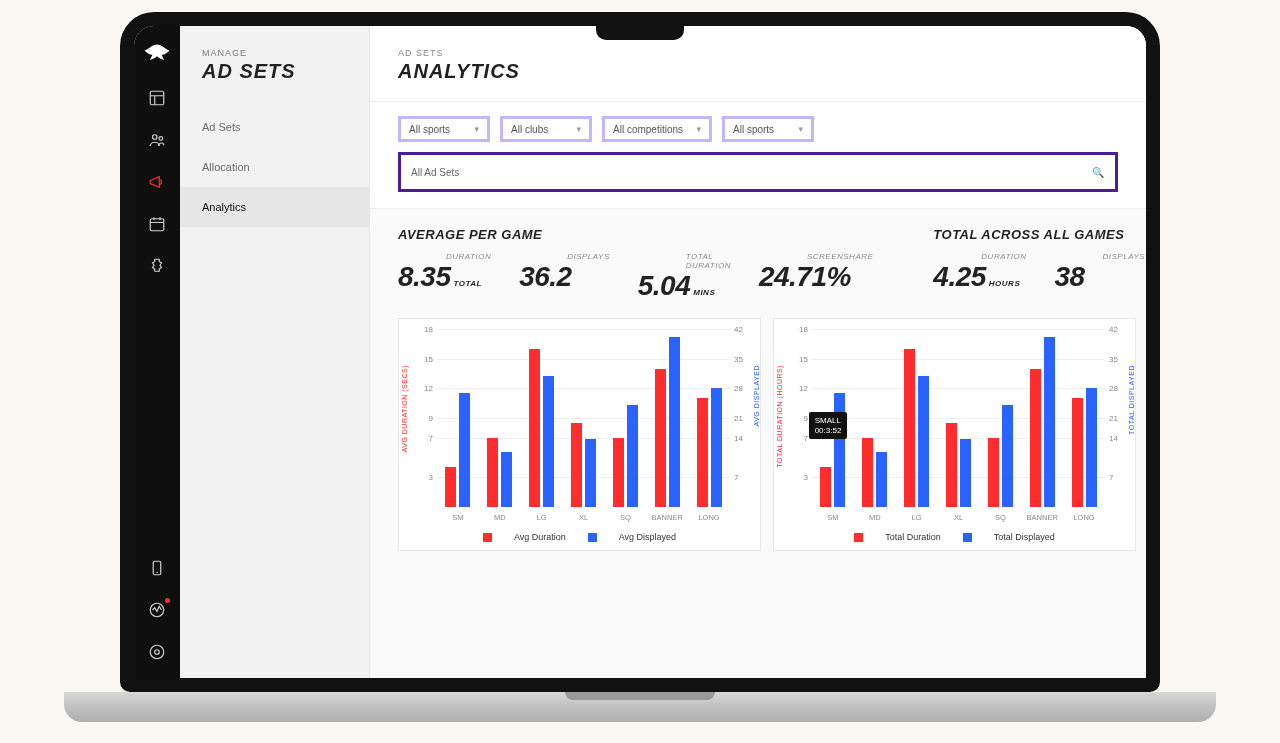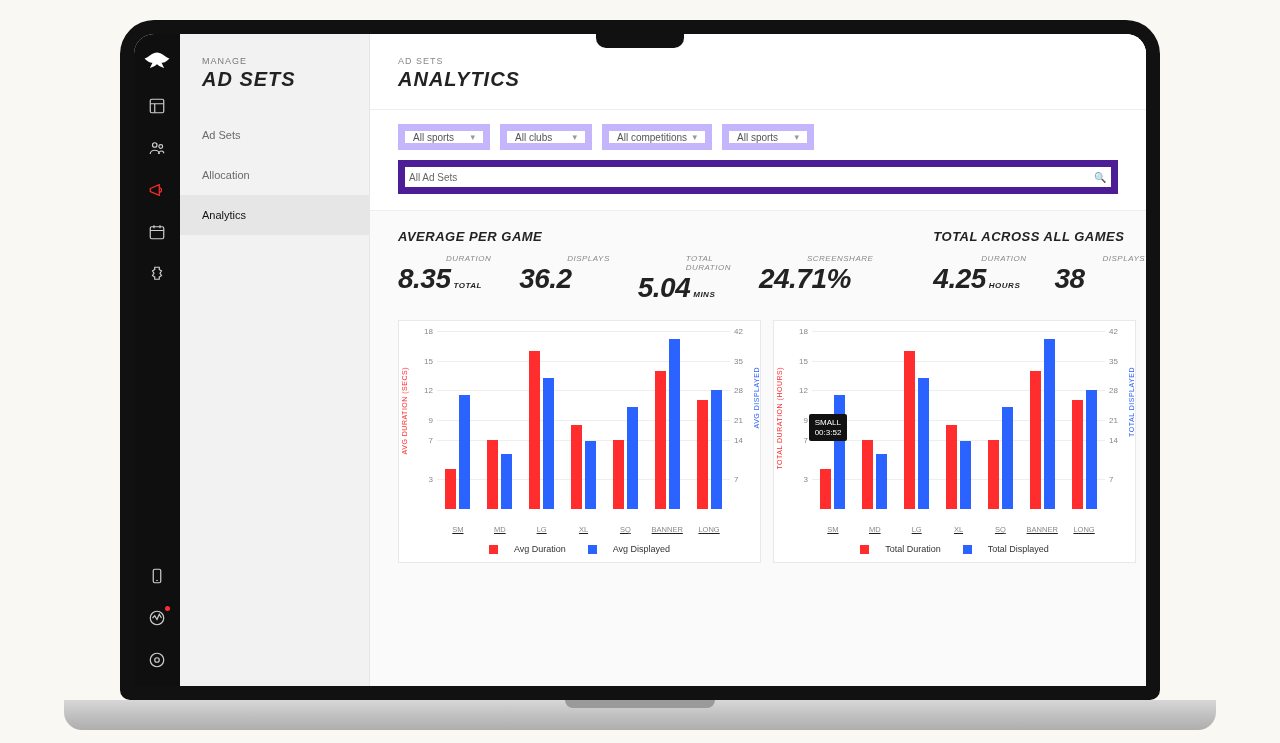--- a/index.html
+++ b/index.html
@@ -1,19 +1,19 @@
 <!DOCTYPE html>
 <html><head>
 <meta charset="utf-8">
 <style>
   * { box-sizing: border-box; margin: 0; padding: 0; }
   html, body { width: 1280px; height: 743px; background: #faf8f3; font-family: "Helvetica Neue", Arial, sans-serif; overflow: hidden; }
 
   
-  .laptop { position: absolute; left: 120px; top: 20px; width: 1040px; height: 680px; }
+  .laptop { position: absolute; left: 120px; top: 12px; width: 1040px; height: 680px; }
   .bezel { position: absolute; inset: 0; border: 14px solid #111; border-radius: 34px 34px 10px 10px; background: #fff; overflow: hidden; }
   .notch { position:absolute; left:50%; top:0; transform:translateX(-50%); width:88px; height:14px; background:#111; border-radius:0 0 10px 10px; z-index:10; }
   .base { position: absolute; left:-56px; right:-56px; bottom:-30px; height:30px; background: linear-gradient(#d7d7d7,#bdbdbd 60%,#aeaeae); border-radius: 0 0 18px 18px; }
   .base::after{ content:""; position:absolute; left:50%; top:0; transform:translateX(-50%); width:150px; height:8px; background:#9a9a9a; border-radius:0 0 10px 10px; }
 
   .screen { position:absolute; inset:0; display:flex; font-size:11px; color:#222; }
 
   
   .sidebar { width:46px; background:#0f0f0f; display:flex; flex-direction:column; align-items:center; padding-top:14px; gap:22px; }
   .sidebar .spacer { flex:1; }
@@ -32,25 +32,25 @@
   .subnav-item.active { background:#e6e6e6; color:#111; }
 
   
   .main { flex:1; background:#fafafa; overflow:hidden; display:flex; flex-direction:column; }
   .main-head { padding:22px 28px 18px; background:#fff; border-bottom:1px solid #eee; }
   .main-head .eyebrow{ font-size:9px; letter-spacing:1px; color:#888; }
   .main-head h1{ font-family: Impact,"Arial Black",sans-serif; font-weight:900; font-style:italic; letter-spacing:1px; font-size:20px; margin-top:2px; }
 
   .filters{ background:#fff; padding:14px 28px 16px; border-bottom:1px solid #eee; }
   .filters-row{ display:flex; gap:10px; margin-bottom:10px; }
-  .sel{ flex:0 0 auto; min-width:92px; height:26px; border:7px solid #c4b5fd; display:flex; align-items:center; justify-content:space-between; padding:0 8px; font-size:10px; color:#555; background:#fff; }
+  .sel{ flex:0 0 auto; min-width:92px; height:26px; border:3px solid #c4b5fd; display:flex; align-items:center; justify-content:space-between; padding:0 8px; font-size:10px; color:#555; background:#fff; }
   .sel .chev{ font-size:9px; color:#999; }
   .daterange{ flex:1; display:flex; align-items:center; justify-content:space-between; padding:0 10px; font-size:10px; color:#555; }
   .daterange .cal{ color:#888; }
-  .search{ height:34px; border:7px solid #4c1d95; display:flex; align-items:center; justify-content:space-between; padding:0 4px; font-size:10px; color:#666; }
+  .search{ height:40px; border:3px solid #4c1d95; display:flex; align-items:center; justify-content:space-between; padding:0 10px; font-size:10px; color:#666; }
   .search .mag{ color:#bbb; }
 
   .body{ padding:18px 10px 10px 28px; display:flex; flex-direction:column; gap:16px; }
   .stats{ display:flex; gap:60px; }
   .stats-group h3{ font-family:Impact,"Arial Black",sans-serif; font-weight:900; font-style:italic; letter-spacing:.5px; font-size:13px; margin-bottom:10px; }
   .stats-row{ display:flex; gap:28px; }
   .stat .label{ font-size:8px; letter-spacing:.5px; color:#8a8a8a; font-style:italic; text-transform:uppercase;margin-left:48px; }
   .stat .val{ font-family:Impact,"Arial Black",sans-serif; font-weight:900; font-style:italic; font-size:28px; letter-spacing:-0.5px; display:flex; align-items:baseline; gap:3px; }
   .stat .val .unit{ font-size:8px; letter-spacing:.5px; font-weight:700; }
 
@@ -62,24 +62,24 @@
   .ytick-l{ left:-22px; text-align:right; width:18px; }
   .ytick-r{ right:-22px; width:18px; }
   .yaxis-label{ position:absolute; font-size:7px; letter-spacing:.5px; writing-mode:vertical-rl; transform:rotate(180deg); top:46px; }
   .yaxis-label.left{ left:2px; color:#ff2d2d; }
   .yaxis-label.right{ right:0px; color:#2a63ff; }
   .bars{ position:absolute; left:0; right:0; bottom:0; top:0; display:flex; align-items:flex-end; }
   .cat{ flex:1; display:flex; gap:3px; align-items:flex-end; justify-content:center; height:100%; position:relative; }
   .bar{ width:11px; }
   .bar.red{ background:#ff2d2d; }
   .bar.blue{ background:#2a63ff; }
-  .xticks{ display:flex; margin:16px 24px 0 32px;text-decoration:underline; }
+  .xticks{ display:flex; margin:6px 24px 0 32px; }
   .xt{ flex:1; text-align:center; font-size:7.5px; color:#888; }
   .legend{ display:flex; gap:22px; justify-content:center; margin-top:10px; }
-  .lg{ display:flex; align-items:center; gap:16px; font-size:9px; color:#333; }
+  .lg{ display:flex; align-items:center; gap:22px; font-size:9px; color:#333; }
   .sw{ width:9px; height:9px; }
   .sw.red{background:#ff2d2d;} .sw.blue{background:#2a63ff;}
   .tooltip{ position:absolute; background:#111; color:#fff; font-size:8px; padding:4px 6px; border-radius:2px; line-height:1.2; z-index:5; }
   .tooltip::after{content:"";position:absolute;left:50%;bottom:-4px;transform:translateX(-50%);border:4px solid transparent;border-top-color:#111;}
 </style>
 </head>
 <body>
 
 <div class="laptop">
   <div class="bezel">

